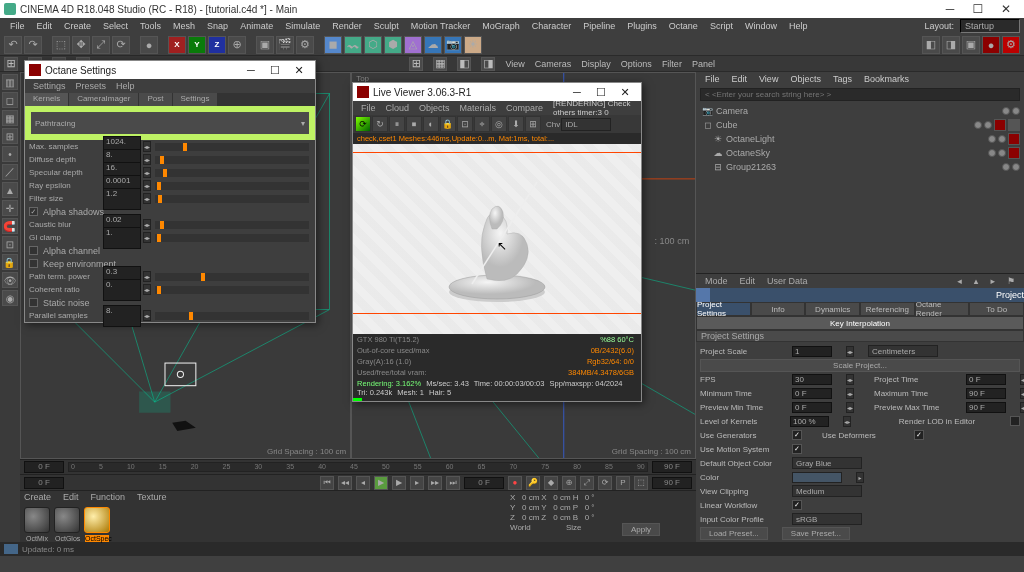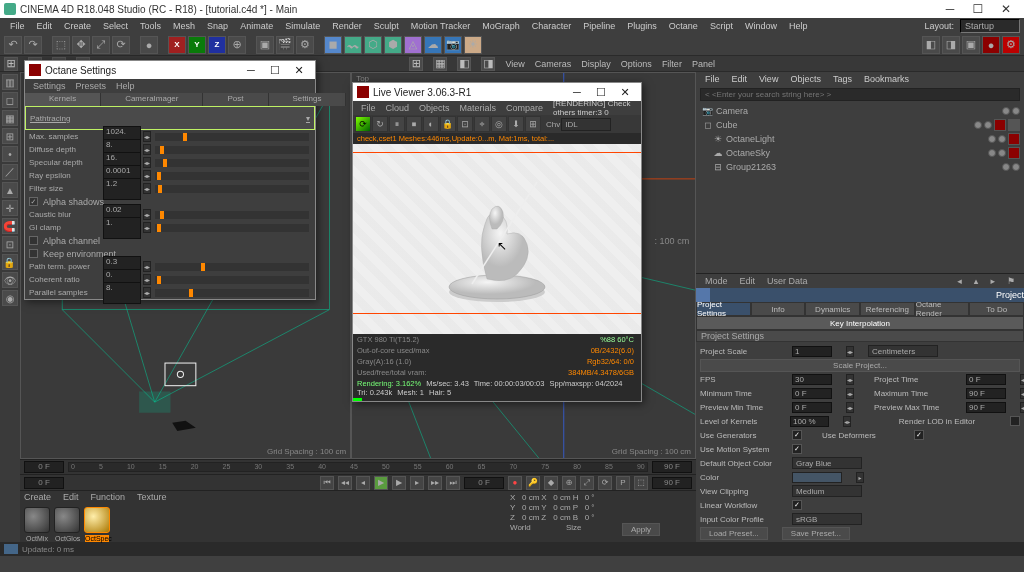--- a/index.html
+++ b/index.html
@@ -87,23 +87,23 @@
 
 
 .float-win { position: absolute; background: #3e3e3e; border: 1px solid #888; box-shadow: 2px 2px 8px rgba(0,0,0,0.5); z-index: 100; }
 .fw-title { height: 18px; background: #fff; display: flex; align-items: center; font-size: 10px; color: #222; padding: 0 4px; }
 .fw-title .oicon { width: 12px; height: 12px; background: #8b0000; margin-right: 4px;}
 .fw-title .t { flex: 1; }
 .fw-title .wb { width: 24px; display: flex; justify-content: center; font-size: 11px;}
 .fw-menu { height: 14px; display: flex; gap: 2px; padding: 0 4px; align-items: center; font-size: 9px; background: #3e3e3e;}
 .fw-menu span { padding: 1px 4px; }
 .fw-tabs { height: 13px; display: flex; background: #333;}
-.fw-tab { padding: 1px 24px; font-size: 8px; background: #4a4a4a; border-right: 1px solid #333;}
+.fw-tab { padding: 1px 8px; font-size: 8px; background: #4a4a4a; border-right: 1px solid #333;}
 .fw-tab.active { background: #555;}
-.os-section { background: #4a4a4a; height: 12px; display: flex; align-items: center; padding: 11px 4px; font-size: 8px; border: 1px solid #bef264; justify-content: space-between; text-decoration: underline;}
+.os-section { background: #4a4a4a; height: 12px; display: flex; align-items: center; padding: 11px 4px; font-size: 8px; border: 6px solid #bef264; justify-content: space-between;}
 .os-row { display: flex; align-items: center; height: 13px; padding: 0 4px; gap: 2px;}
 .os-label { width: 72px; font-size: 8px;}
 .os-input { width: 38px; height: 22px; background: #222; border: 1px solid #111; font-size: 8px; padding: 0 2px;}
 .os-slider { flex: 1; height: 8px; background: #333; position: relative; margin: 0 2px;}
 .os-slider .thumb { position: absolute; width: 4px; height: 8px; background: #ff8800; top: 0;}
 .os-check { width: 9px; height: 9px; border: 1px solid #666; background: #333; margin-right: 3px; display:flex; align-items:center; justify-content:center; font-size:7px;}
 
 .lv-win { left: 352px; top: 82px; width: 290px; }
 .lv-toolbar { height: 18px; background: #383838; display: flex; align-items: center; padding: 0 2px; gap: 1px;}
 .lv-tbtn { width: 16px; height: 16px; background: #444; border: 1px solid #333; display:flex; align-items:center; justify-content:center; font-size:9px;}
@@ -665,20 +665,24 @@
       </div>
       <div class="os-row">
         <div class="os-label">Coherent ratio</div>
         <div class="os-input">0.</div>
         <div class="attr-spin">◂▸</div>
         <div class="os-slider">
           <div class="thumb" style="left: 1%;"></div>
         </div>
       </div>
       <div class="os-row">
+        <div class="os-check"></div>
+        <div>Static noise</div>
+      </div>
+      <div class="os-row">
         <div class="os-label">Parallel samples</div>
         <div class="os-input">8.</div>
         <div class="attr-spin">◂▸</div>
         <div class="os-slider">
           <div class="thumb" style="left: 22%;"></div>
         </div>
       </div>
     </div>
 </div>
 

